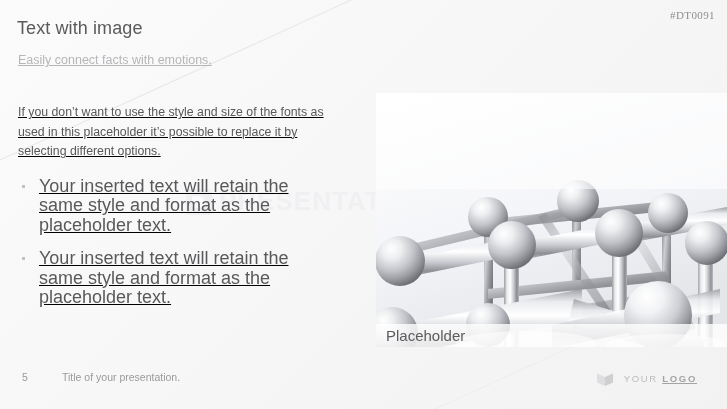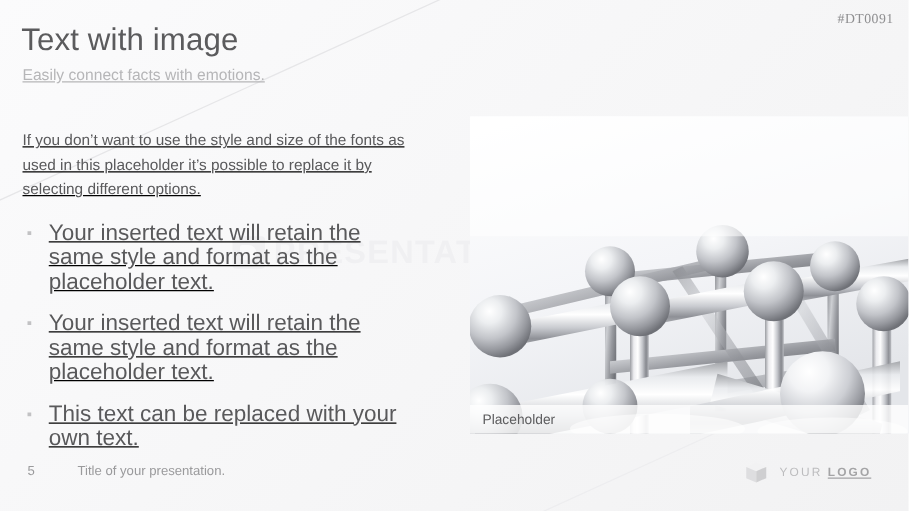--- a/index.html
+++ b/index.html
@@ -81,21 +81,21 @@
     font-size: 11px;
     color: #8e8e90;
     letter-spacing: 0.4px;
   }
 
   
   .title {
     position: absolute;
     left: 17px;
     top: 18px;
-    font-size: 25px;
+    font-size: 18px;
     color: #5b5b5d;
     font-weight: normal;
     letter-spacing: 0.1px;
     white-space: nowrap;
   }
   .subtitle {
     position: absolute;
     left: 18px;
     top: 53px;
     font-size: 12.5px;
@@ -164,21 +164,21 @@
     left: 0;
     bottom: 0;
     width: 100%;
     height: 23px;
     background: rgba(255,255,255,0.80);
     display: flex;
     align-items: center;
   }
   .caption-text {
     margin-left: 10px;
-    font-size: 11px;
+    font-size: 15px;
     color: #5c5c5e;
   }
 
   
   .footer-sep {
     position: absolute;
     left: 0;
     top: 356px;
     width: 727px;
     height: 1px;
@@ -240,24 +240,20 @@
   <div class="body-col">
     <p class="intro">If you don’t want to use the style and size of the fonts as used in this placeholder it’s possible to replace it by selecting different options.</p>
     <ul class="bullets">
       <li class="bullet">
         <span class="dot"></span>
         <span>Your inserted text will retain the same style and format as the placeholder text.</span>
       </li>
       <li class="bullet">
         <span class="dot"></span>
         <span>Your inserted text will retain the same style and format as the placeholder text.</span>
-      </li>
-      <li class="bullet">
-        <span class="dot"></span>
-        <span>This text can be replaced with your own text.</span>
       </li>
     </ul>
   </div>
 
   <div class="image-block">
     <div class="photo">
       <svg viewBox="0 0 351 254" preserveAspectRatio="xMidYMid slice" aria-hidden="true">
         <defs>
           <linearGradient id="rodH" x1="0" y1="0" x2="0" y2="1">
             <stop offset="0%" stop-color="#9fa1a5"></stop>

